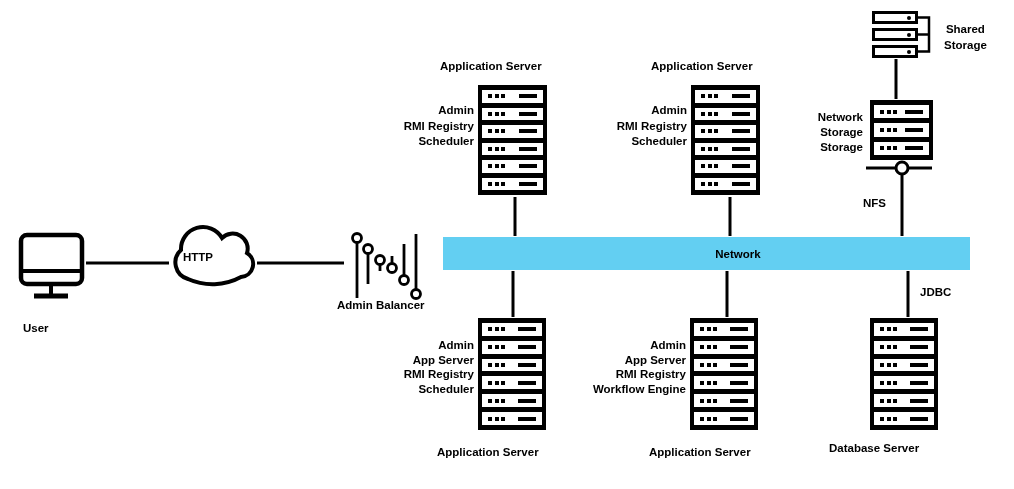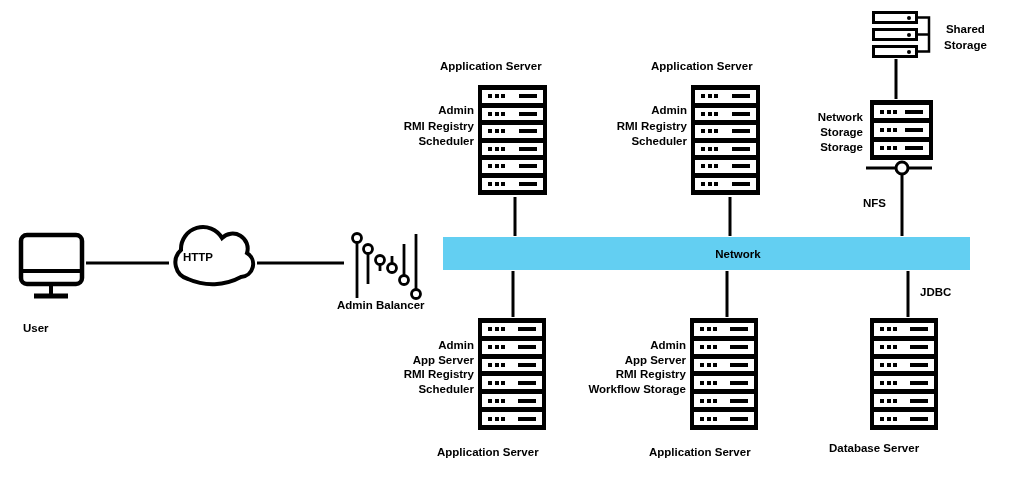--- a/index.html
+++ b/index.html
@@ -264,21 +264,21 @@
         </span>
         <span class="slotbar"></span>
       </div>
   </div>
   <div class="label" style="left:437px; top:446px; width:150px;">Application Server</div>
 
   <div class="svc" style="left:486px; top:338px; width:200px; line-height:14.5px;">
     <div>Admin</div>
     <div>App Server</div>
     <div>RMI Registry</div>
-    <div>Workflow Storage</div>
+    <div>Workflow Engine</div>
   </div>
   <div class="rack" style="left:690px; top:318px; width:68px; height:112px;">
     <div class="slot">
         <span class="dots">
           <span class="dot"></span>
           <span class="dot"></span>
           <span class="dot"></span>
         </span>
         <span class="slotbar"></span>
       </div>

